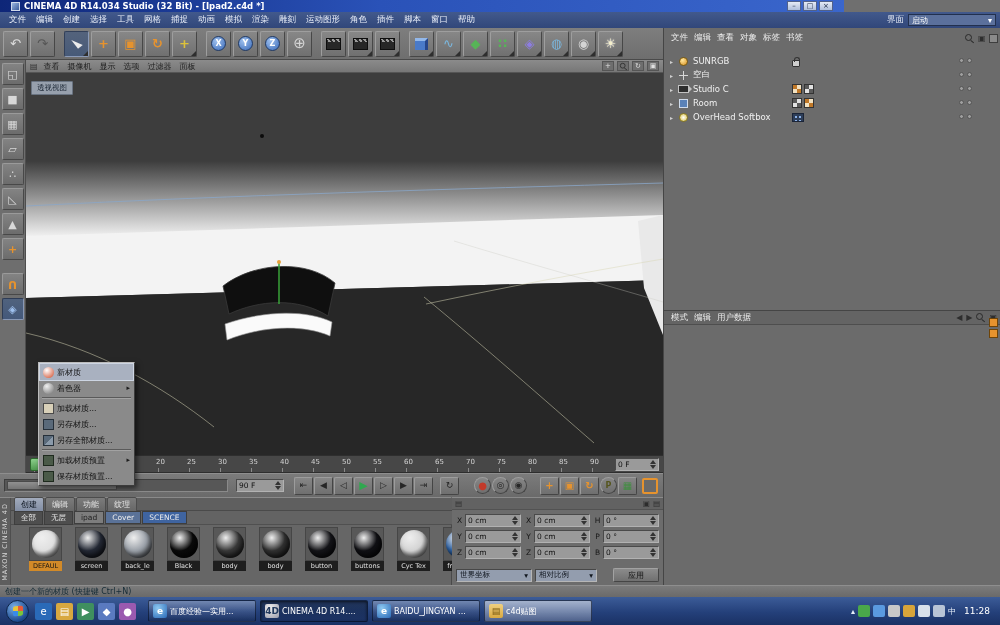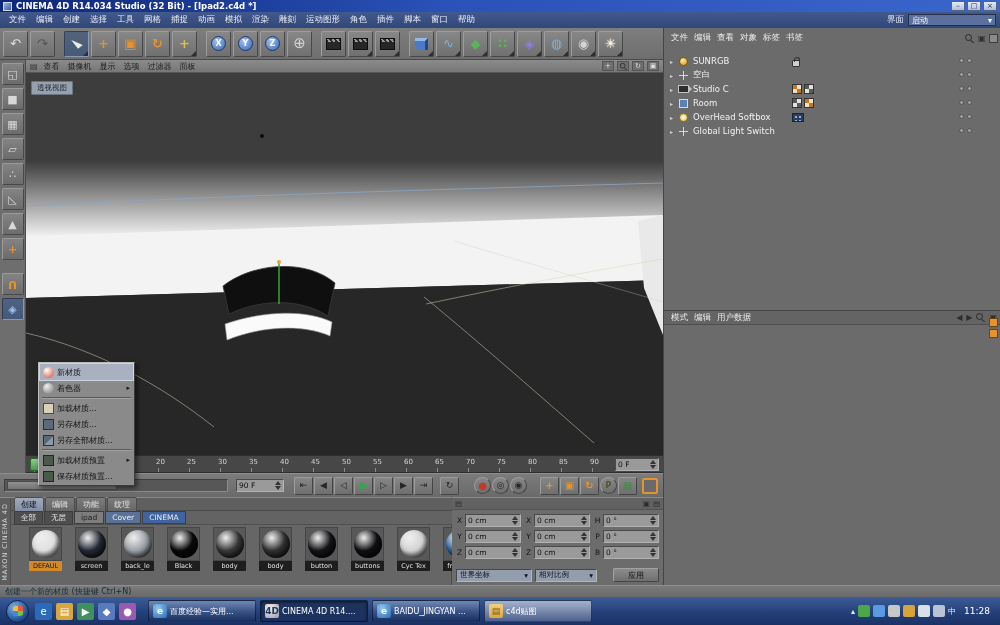--- a/index.html
+++ b/index.html
@@ -1,21 +1,21 @@
 <!DOCTYPE html>
 <html><head>
 <meta charset="utf-8">
 <style>
 *{box-sizing:border-box;margin:0;padding:0}
 html,body{width:1000px;height:625px;overflow:hidden}
 body{font-family:"DejaVu Sans","Liberation Sans",sans-serif;background:#6f6f6f;position:relative;font-size:9px}
 #app{position:absolute;left:0;top:0;width:1000px;height:625px;overflow:hidden}
 
 
-#titlebar{position:absolute;left:0;top:0;width:1000px;height:12px;background:linear-gradient(90deg,#0e2678,#2a52b8 45%,#3a66cc);display:flex;align-items:center;padding:0 3px;color:#fff;z-index:5}
+#titlebar{position:absolute;left:0;top:0;width:844px;height:12px;background:linear-gradient(90deg,#0e2678,#2a52b8 45%,#3a66cc);display:flex;align-items:center;padding:0 11px;color:#fff;z-index:5}
 #app-icon{width:9px;height:9px;background:linear-gradient(135deg,#9ab4e0,#3a5a9a);border:1px solid #cfd8ea;margin-right:4px;flex:none}
 #title-text{font-size:8.5px;font-weight:bold;white-space:nowrap}
 #win-controls{margin-left:auto;display:flex;gap:2px}
 .winbtn{width:14px;height:10px;background:linear-gradient(#e5ebf5,#aebedb);border:1px solid #51618a;color:#15243f;font-size:7px;line-height:8px;text-align:center}
 
 
 #menubar{position:absolute;left:0;top:12px;width:1000px;height:16px;background:linear-gradient(#42598c,#31477a);display:flex;align-items:center;padding:0 4px;color:#e9eef8;z-index:5}
 #mb-items{display:flex}
 .mb-item{padding:1px 5px;font-size:8.5px;white-space:nowrap}
 #mb-right{margin-left:auto;display:flex;align-items:center;gap:4px}
@@ -552,21 +552,21 @@
         <span class="mtab active">创建</span>
         <span class="mtab">编辑</span>
         <span class="mtab">功能</span>
         <span class="mtab">纹理</span>
       </div>
     <div id="mat-filters">
         <span class="fchip dark">全部</span>
         <span class="fchip dark">无层</span>
         <span class="fchip mid">ipad</span>
         <span class="fchip blue">Cover</span>
-        <span class="fchip blue2">CINEMA</span>
+        <span class="fchip blue2">SCENCE</span>
       </div>
     <div id="mat-tiles">
         <div class="mtile">
           <div class="msphere-box">
             <div class="msphere" style="background: radial-gradient(circle at 35% 28%, rgba(255, 255, 255, 0.9), rgb(224, 224, 224) 48%, rgb(0, 0, 0) 118%);"></div>
           </div>
           <div class="mlabel default">DEFAUL</div>
         </div>
         <div class="mtile">
           <div class="msphere-box">
@@ -832,32 +832,20 @@
           </div>
           <div class="orow">
             <span class="oexp">▸</span>
             <span class="oic">
               <i class="oi oi-light"></i>
             </span>
             <span class="oname">OverHead Softbox</span>
             <span class="otags">
               <i class="otag tag-dots"></i>
             </span>
-            <span class="odots">
-              <i class="vdot"></i>
-              <i class="vdot"></i>
-            </span>
-          </div>
-          <div class="orow">
-            <span class="oexp">▸</span>
-            <span class="oic">
-              <i class="oi oi-null"></i>
-            </span>
-            <span class="oname">Global Light Switch</span>
-            <span class="otags"></span>
             <span class="odots">
               <i class="vdot"></i>
               <i class="vdot"></i>
             </span>
           </div>
         </div>
     </div>
     <div id="am">
       <div id="am-header">
         <div id="am-menu-items" style="display:flex">

